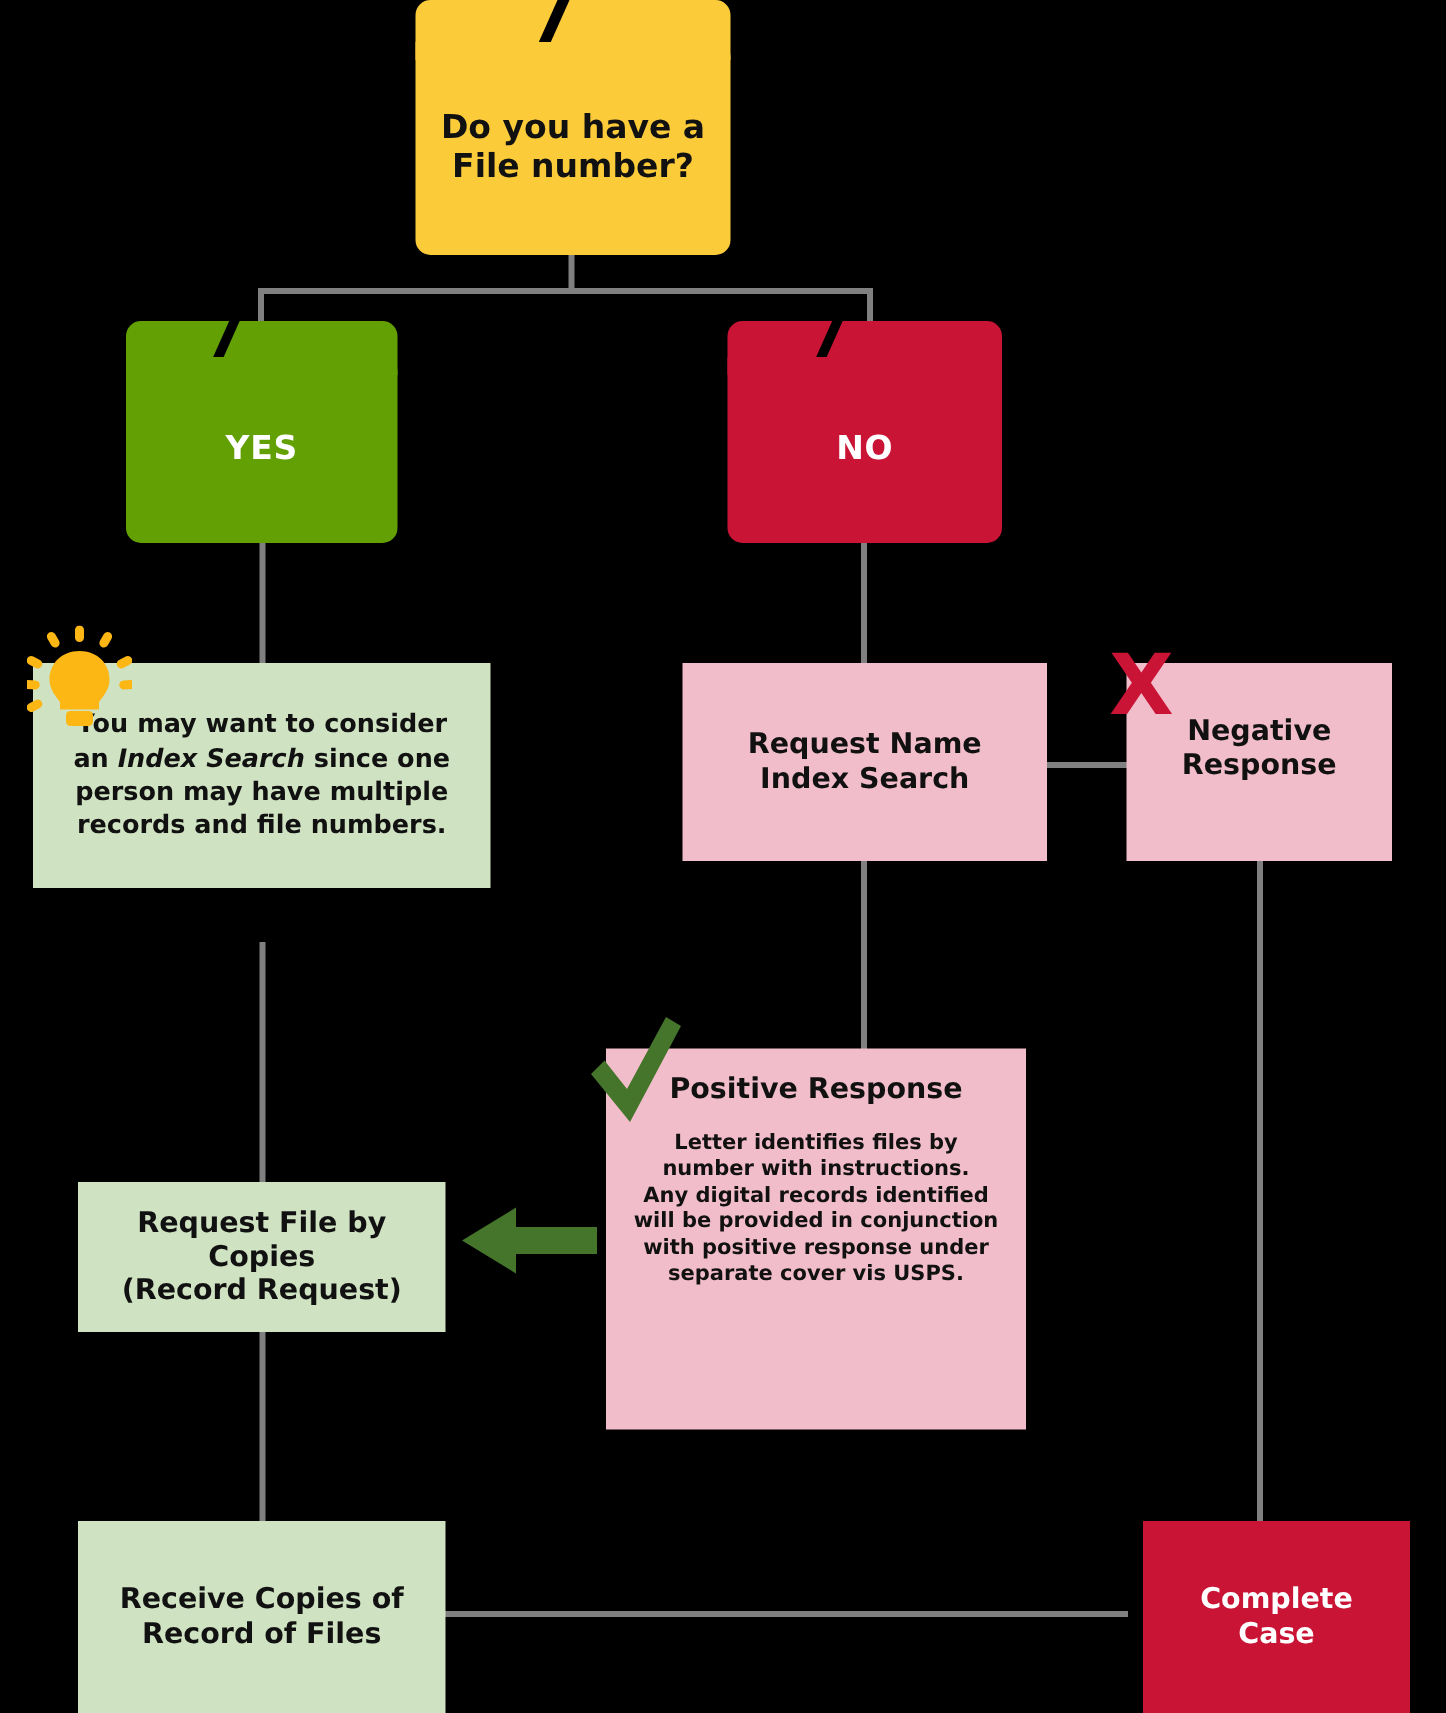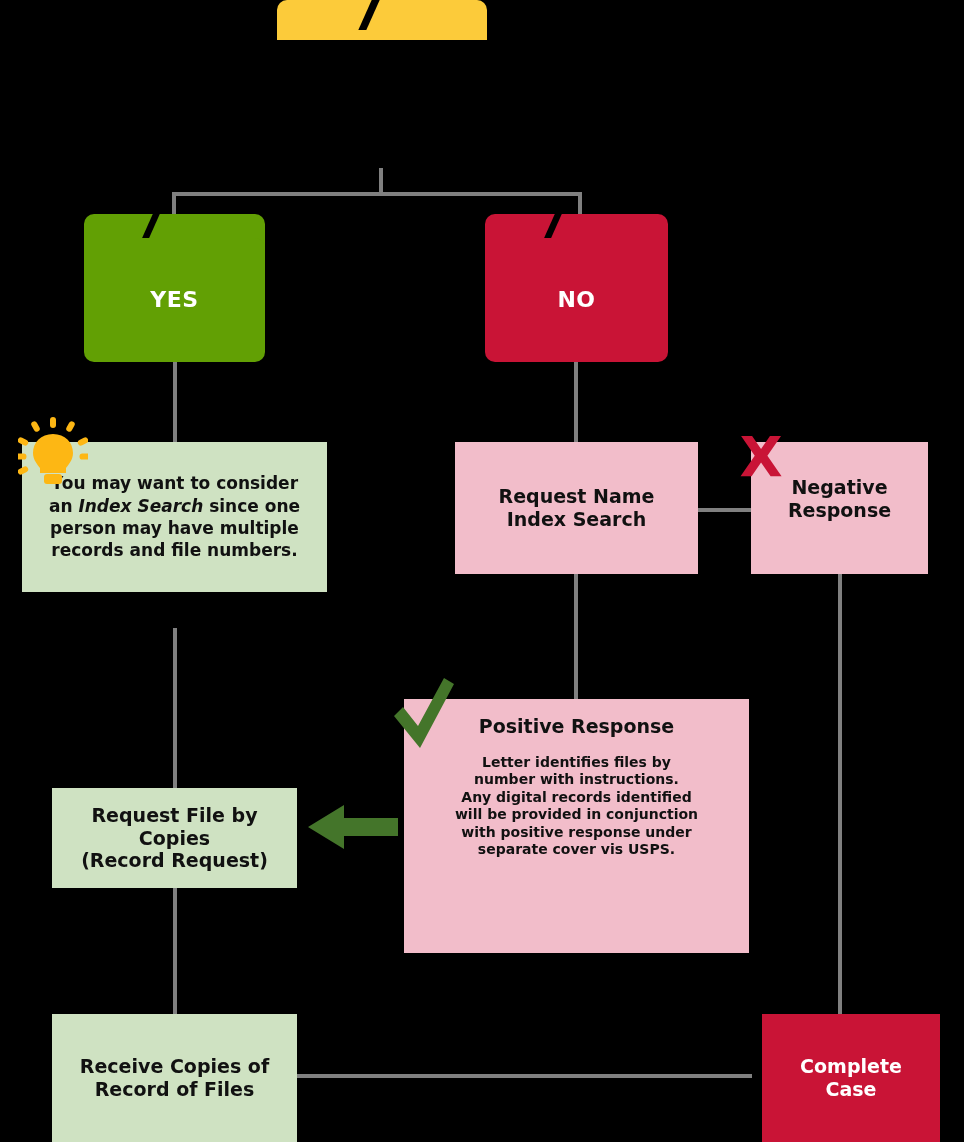--- a/index.html
+++ b/index.html
@@ -114,20 +114,26 @@
 
   <div class="line-v" style="left:574px; top:574px; width:4px; height:126px;"></div>
 
   <div class="line-v" style="left:838px; top:574px; width:4px; height:442px;"></div>
 
   <div class="line-h" style="left:296px; top:1074px; width:456px; height:4px;"></div>
 
   <div class="folder" style="left:277px; top:0px; width:210px; height:170px;">
     <div class="fold-back" style="background:#FCCB3A; height:40px; top:0; border-radius:10px 10px 0 0;"></div>
     <div class="fold-notch" style="left:88px; top:0px; width:8px; height:30px; transform:skewX(-24deg); background:#000000;"></div>
+    <div class="fold-body" style="background:#FCCB3A; top:28px; height:142px; border-radius:0 10px 10px 10px;">
+      <div class="folder-label" style="color:#111111; font-size:22px;">
+        <div>Do you have a</div>
+        <div>File number?</div>
+      </div>
+    </div>
   </div>
 
   <div class="folder" style="left:84px; top:214px; width:181px; height:148px;">
     <div class="fold-back" style="background:#62A004; height:36px; top:0; border-radius:10px 10px 0 0;"></div>
     <div class="fold-notch" style="left:63px; top:0px; width:7px; height:26px; transform:skewX(-24deg); background:#000000;"></div>
     <div class="fold-body" style="background:#62A004; top:24px; height:124px; border-radius:0 10px 10px 10px;">
       <div class="folder-label" style="color:#FFFFFF; font-size:22px; letter-spacing:0.5px;">YES</div>
     </div>
   </div>
 
@@ -175,21 +181,21 @@
       <div>Response</div>
     </div>
   </div>
 
   <div class="mark" style="left:735px; top:425px; width:52px; height:62px;">
     <svg width="52" height="62" viewBox="0 0 52 62">
       <text x="26" y="51" text-anchor="middle" font-family="DejaVu Sans, Liberation Sans, sans-serif" font-size="56" font-weight="bold" fill="#C91436">X</text>
     </svg>
   </div>
 
-  <div class="box" style="left:404px; top:699px; width:345px; height:254px; background:#F2BDCA; justify-content:flex-start; padding-top:16px;">
+  <div class="box" style="left:404px; top:699px; width:280px; height:254px; background:#F2BDCA; justify-content:flex-start; padding-top:16px;">
     <div class="box-title" style="font-size:19px; margin-bottom:16px;">Positive Response</div>
     <div class="box-body" style="font-size:14px;">
       <div>Letter identifies files by</div>
       <div>number with instructions.</div>
       <div>Any digital records identified</div>
       <div>will be provided in conjunction</div>
       <div>with positive response under</div>
       <div>separate cover vis USPS.</div>
     </div>
   </div>

